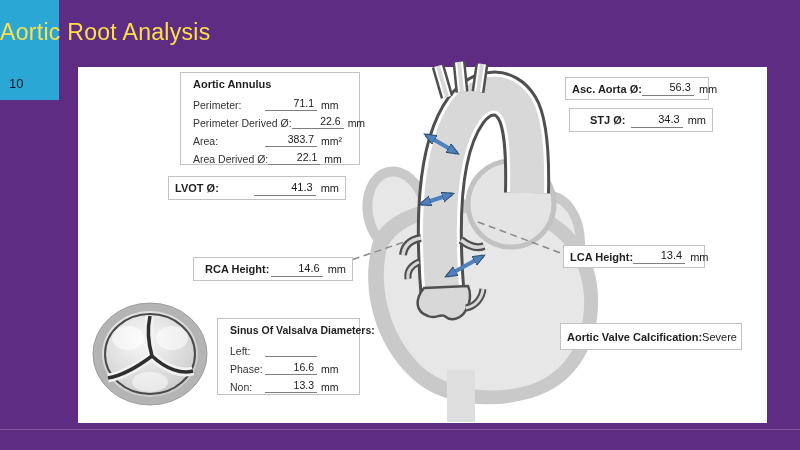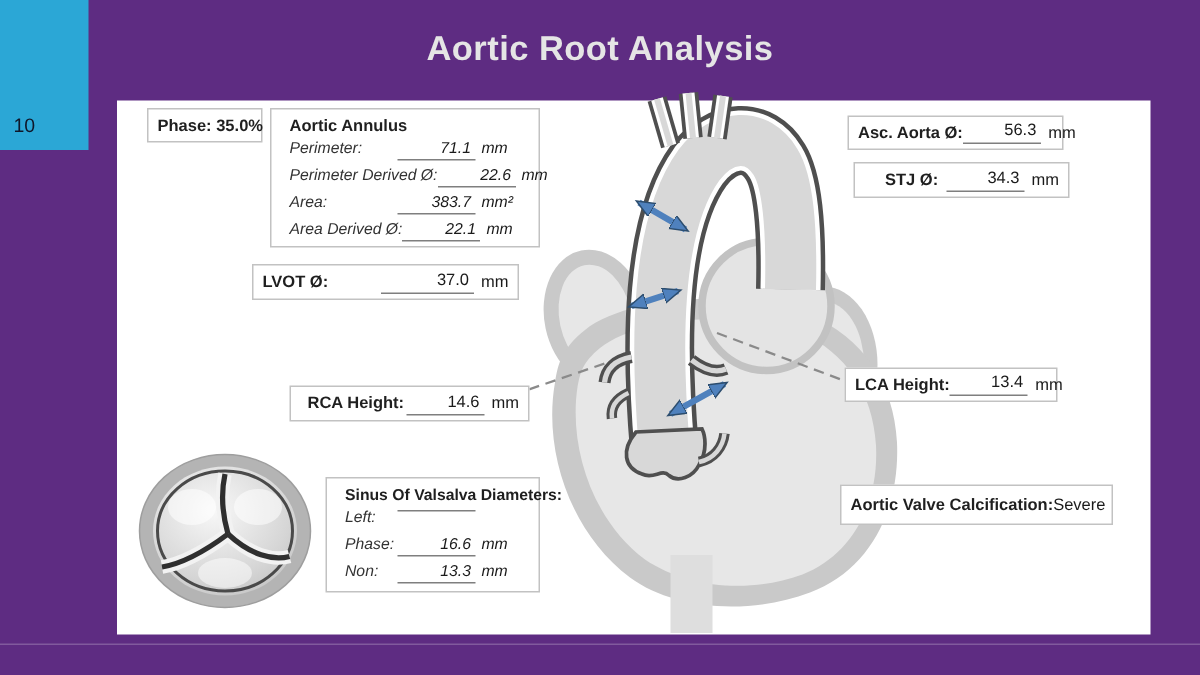--- a/index.html
+++ b/index.html
@@ -3,36 +3,36 @@
 <meta charset="utf-8">
 <style>
   html,body{margin:0;padding:0;background:#333;}
   #slide{
     position:relative;width:800px;height:450px;overflow:hidden;
     background:var(--background,#5E2C82);
     font-family:"Liberation Sans",sans-serif;
   }
   .side-tab{position:absolute;left:0;top:0;width:59px;height:100px;background:var(--tab-blue,#2BA7D6);}
   .slide-number{position:absolute;left:9px;top:76px;font-size:13px;color:#0f172a;}
-  .page-title{position:absolute;left:0;right:0;top:19px;text-align:center;font-size:23px;font-weight:700;color:#e5e5e5;letter-spacing:.3px;}
+  .page-title{position:absolute;left:0;right:0;top:19px;font-size:23px;font-weight:400;color:#fde047;letter-spacing:.3px;}
   .panel{position:absolute;left:78px;top:67px;width:689px;height:356px;background:#ffffff;}
   .footer-line{position:absolute;left:0;top:429px;width:800px;height:1px;background:rgba(255,255,255,.22);}
   svg.overlay{position:absolute;left:0;top:0;pointer-events:none;}
 
   .box{position:absolute;background:#fff;border:1px solid #c2c2c2;box-sizing:border-box;color:#222;}
   .box-inline{display:flex;align-items:center;padding:0 6px;}
   .blabel{font-weight:700;font-size:11px;white-space:nowrap;color:#1f1f1f;}
   .bval{margin-left:auto;min-width:46px;text-align:right;font-size:11px;color:#1a1a1a;
         border-bottom:1.5px solid #7f7f7f;padding:0 3px 1px 3px;line-height:13px;}
   .bunit{font-size:11px;margin-left:5px;color:#1a1a1a;white-space:nowrap;}
   .plain-val{margin-left:auto;font-size:11px;color:#1a1a1a;padding-right:2px;}
 
   .box-rows{padding:5px 12px;}
   .btitle{font-weight:700;font-size:11px;color:#1f1f1f;margin-bottom:3px;white-space:nowrap;}
-  .row{display:flex;align-items:flex-start;height:18px;font-size:10.5px;color:#333;font-style:italic;}
+  .row{display:flex;align-items:flex-end;height:18px;font-size:10.5px;color:#333;}
   .rlabel{white-space:nowrap;}
   .rval{margin-left:auto;min-width:46px;text-align:right;border-bottom:1.5px solid #7f7f7f;
         padding:0 3px 1px 3px;color:#1a1a1a;line-height:12px;}
   .runit{width:26px;margin-left:4px;white-space:nowrap;color:#1a1a1a;}
 </style>
 </head>
 <body>
 
 <div id="slide">
 
@@ -122,23 +122,20 @@
         <path d="M150 316 C147 330,148 342,152 356" stroke="#f2f2f2" stroke-width="9"></path>
         <path d="M152 356 C136 368,120 376,108 378" stroke="#f2f2f2" stroke-width="9"></path>
         <path d="M152 356 C167 370,182 374,193 371" stroke="#f2f2f2" stroke-width="9"></path>
         <path d="M150 316 C147 330,148 342,152 356" stroke="#2f2f2f" stroke-width="3.5"></path>
         <path d="M152 356 C136 368,120 376,108 378" stroke="#2f2f2f" stroke-width="3.5"></path>
         <path d="M152 356 C167 370,182 374,193 371" stroke="#2f2f2f" stroke-width="3.5"></path>
       </g>
     </g>
   </svg>
 
-  <div class="box box-inline" style="left:98px;top:72px;width:77px;height:23px;">
-    <span class="blabel">Phase: 35.0%</span>
-  </div>
 
   <div class="box box-rows" style="left:180px;top:72px;width:180px;height:93px;">
     <div class="btitle">Aortic Annulus</div>
     <div class="row">
       <span class="rlabel">Perimeter:</span>
       <span class="rval">71.1</span>
       <span class="runit">mm</span>
     </div>
     <div class="row">
       <span class="rlabel">Perimeter Derived Ø:</span>
@@ -152,21 +149,21 @@
     </div>
     <div class="row">
       <span class="rlabel">Area Derived Ø:</span>
       <span class="rval">22.1</span>
       <span class="runit">mm</span>
     </div>
   </div>
 
   <div class="box box-inline" style="left:168px;top:176px;width:178px;height:24px;">
     <span class="blabel">LVOT Ø:</span>
-    <span class="bval" style="min-width:56px">37.0</span>
+    <span class="bval" style="min-width:56px">41.3</span>
     <span class="bunit">mm</span>
   </div>
 
   <div class="box box-inline" style="left:565px;top:77px;width:144px;height:23px;">
     <span class="blabel">Asc. Aorta Ø:</span>
     <span class="bval">56.3</span>
     <span class="bunit">mm</span>
   </div>
 
   <div class="box box-inline" style="left:569px;top:108px;width:144px;height:24px;padding-left:20px;">

